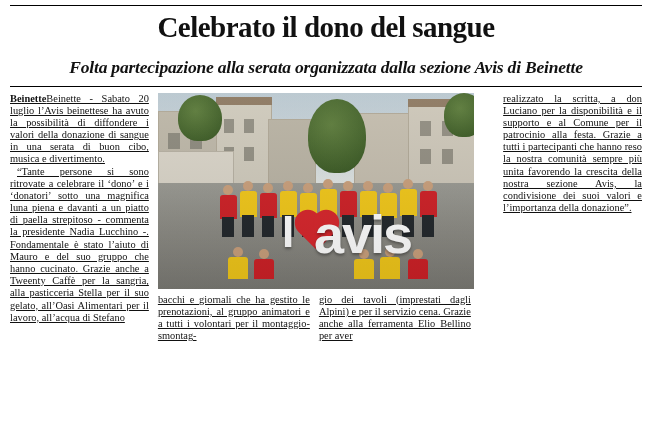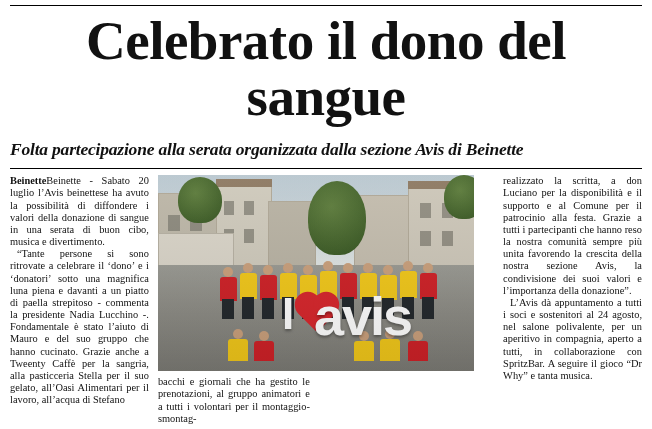--- a/index.html
+++ b/index.html
@@ -33,45 +33,47 @@
   }
   .rule {
     border-bottom: 1px solid #000;
     margin-top: 5px;
   }
 
   
   .headline {
     font-family: "Liberation Serif", serif;
     font-weight: bold;
-    font-size: 55px;
+    font-size: 29px;
     line-height: 1.02;
     text-align: center;
     margin-top: 7px;
     letter-spacing: -0.5px;
   }
   .subhead {
     font-family: "Liberation Serif", serif;
     font-weight: bold;
     font-style: italic;
     font-size: 17.5px;
+    text-align: center;
     margin-top: 14px;
     letter-spacing: -0.2px;
     white-space: nowrap;
   }
   .rule2 {
     border-bottom: 1px solid #000;
     margin-top: 8px;
   }
 
   
   .body-area {
     position: relative;
     margin-top: 6px;
     height: 258px;
+    text-decoration: underline;
   }
   .cols {
     display: flex;
     gap: 9px;
     height: 100%;
   }
   .col {
     width: 152px;
     font-size: 10.4px;
     line-height: 1.17;
@@ -372,24 +374,26 @@
             <div class="logo-letters">avis</div>
           </div>
 
           <div class="photo-grain"></div>
         </div>
 
         <div class="mid-text">
           <div class="sub">
             <p>bacchi e giornali che ha gestito le prenotazioni, al gruppo animatori e a tutti i volontari per il montaggio-smontag-</p>
           </div>
+          <div class="sub">
+            <p>gio dei tavoli (imprestati dagli Alpini) e per il servizio cena. Grazie anche alla ferramenta Elio Bellino per aver</p>
+          </div>
         </div>
       </div>
 
       <div class="col">
         <p>realizzato la scritta, a don Luciano per la disponibilità e il supporto e al Comune per il patrocinio alla festa. Grazie a tutti i partecipanti che hanno reso la nostra comunità sempre più unita favorendo la crescita della nostra sezione Avis, la condivisione dei suoi valori e l’importanza della donazione”.</p>
-        <p>L’Avis dà appuntamento a tutti i soci e sostenitori al 24 agosto, nel salone polivalente, per un aperitivo in compagnia, aperto a tutti, in collaborazione con SpritzBar. A seguire il gioco “Dr Why” e tanta musica.</p>
       </div>
 
     </div>
   </div>
 
 </div>
 
 </body></html>

